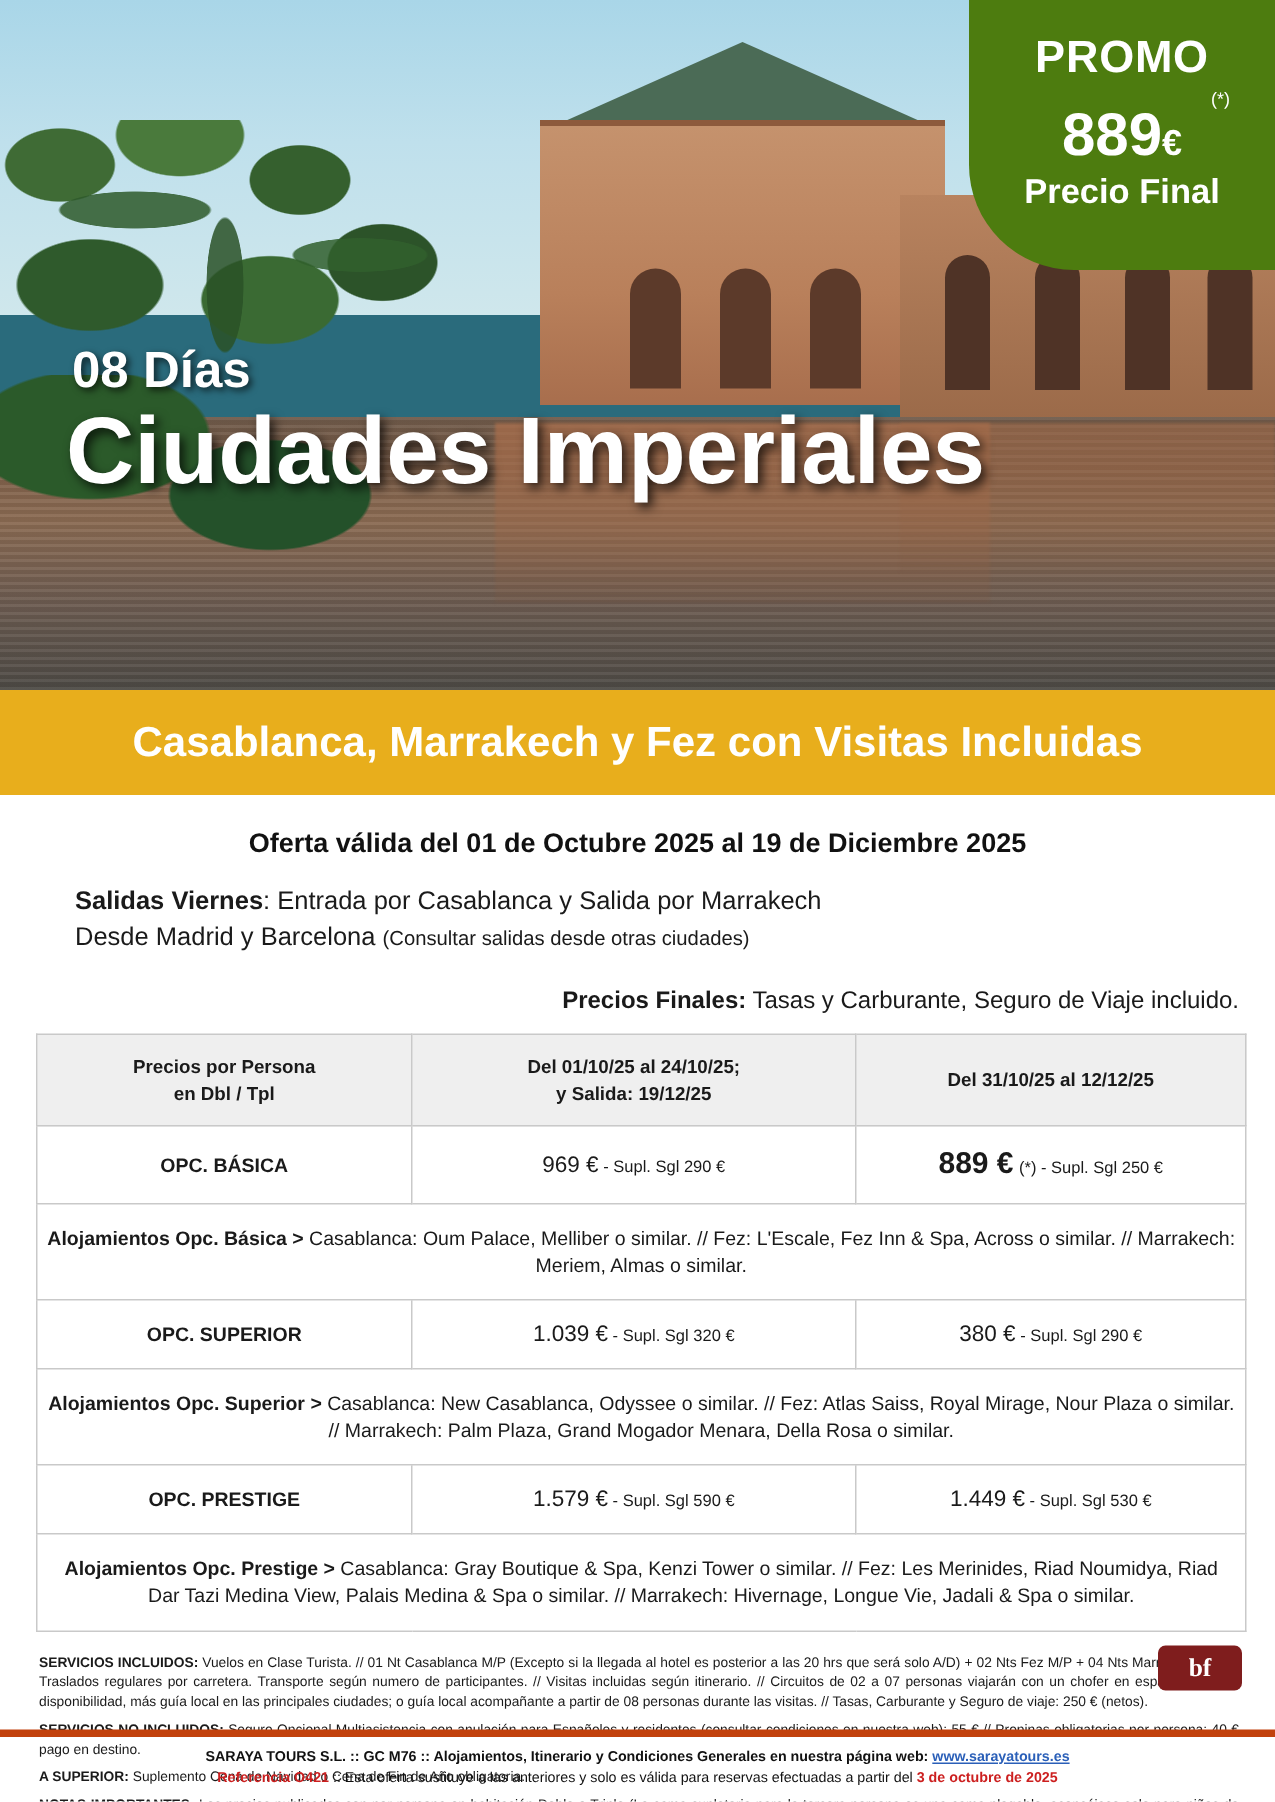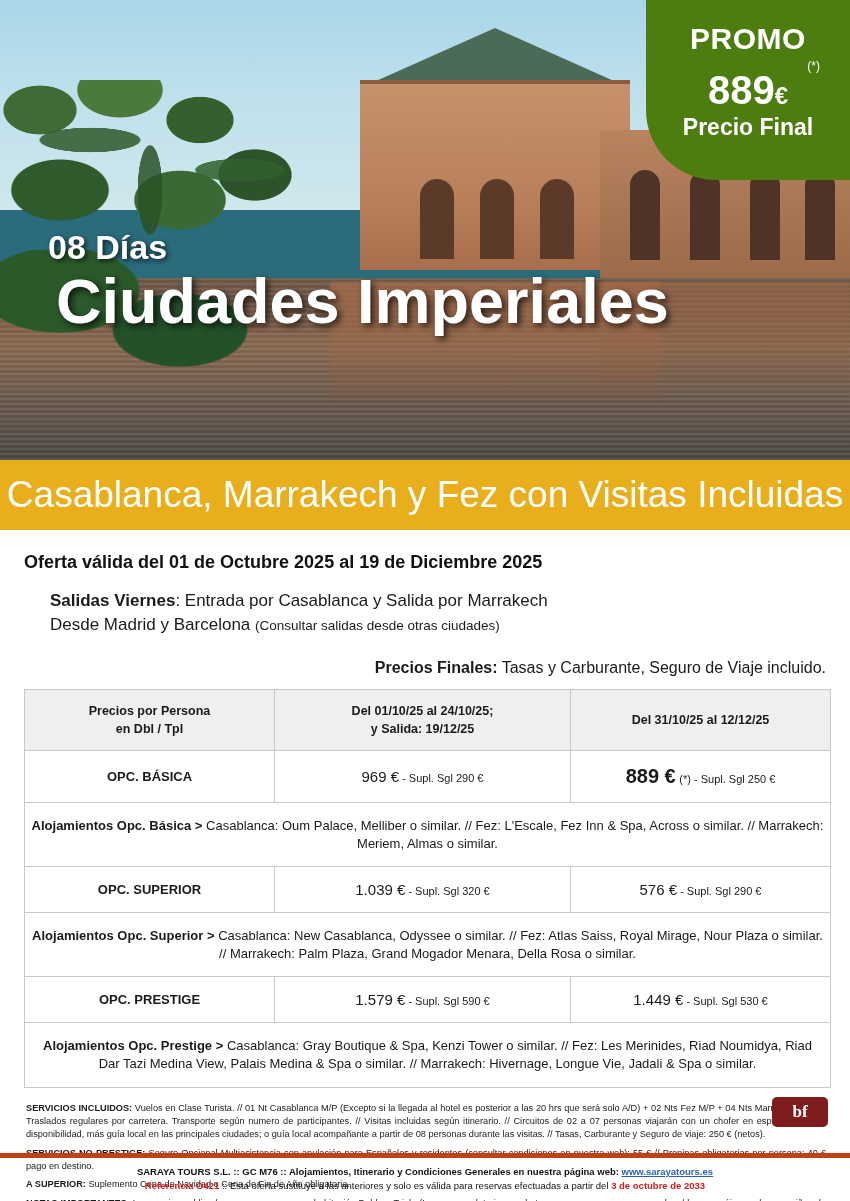--- a/index.html
+++ b/index.html
@@ -127,36 +127,36 @@
   .promo-price { font-size:40px; font-weight:bold; line-height:1; margin-top:-2px; }
   .promo-price .eur { font-size:24px; }
   .promo-final { font-size:23px; font-weight:bold; margin-top:4px; }
 
   .hero-days {
     position:absolute; left:48px; top:228px;
     color:#fff; font-size:34px; font-weight:bold;
     text-shadow: 2px 2px 5px rgba(0,0,0,.7);
   }
   .hero-main {
-    position:absolute; left:56px; top:268px;
+    position:absolute; left:44px; top:268px;
     color:#fff; font-size:63px; font-weight:bold; line-height:1.05;
     text-shadow: 3px 3px 7px rgba(0,0,0,.75);
   }
 
   
   .band {
     width:850px; height:70px; background:#e8ae1c;
     display:flex; align-items:center; justify-content:center;
   }
-  .band-text { color:#ffffff; font-size:37px; font-weight:normal;text-align:right; }
+  .band-text { color:#ffffff; font-size:28px; font-weight:bold;text-align:right; }
 
   
   .content { padding: 0 24px; }
   .offer-valid {
-    font-size:18px; font-weight:bold; color:#111;
+    text-align:center; font-size:18px; font-weight:bold; color:#111;
     margin-top:22px;
   }
   .dep-lines { margin-top:18px; padding-left:26px; }
   .dep-lines .l1 { font-size:17px; }
   .dep-lines .l1 b { font-weight:bold; }
   .dep-lines .l2 { font-size:17px; margin-top:4px; }
   .dep-lines .l2 .small { font-size:13.5px; }
 
   .final-prices {
     text-align:right; margin-top:24px; font-size:16px;
@@ -312,44 +312,44 @@
         <td><span class="price-val">969 €</span><span class="supl"> - Supl. Sgl 290 €</span></td>
         <td><span class="price-big">889 €</span> <span class="supl">(*)</span><span class="supl"> - Supl. Sgl 250 €</span></td>
       </tr>
       <tr>
         <td class="note-cell" colspan="3"><b>Alojamientos Opc. Básica &gt;</b><span> Casablanca: Oum Palace, Melliber o similar. // Fez: L'Escale, Fez Inn &amp; Spa, Across o similar. //  Marrakech: Meriem, Almas o similar.</span></td>
       </tr>
 
       <tr>
         <td class="opt-name">OPC. SUPERIOR</td>
         <td><span class="price-val">1.039 €</span><span class="supl"> - Supl. Sgl 320 €</span></td>
-        <td><span class="price-val">576 €</span><span class="supl"> - Supl. Sgl 290 €</span></td>
+        <td><span class="price-val">380 €</span><span class="supl"> - Supl. Sgl 290 €</span></td>
       </tr>
       <tr>
         <td class="note-cell" colspan="3"><b>Alojamientos Opc. Superior &gt;</b><span> Casablanca: New Casablanca, Odyssee o similar. // Fez: Atlas Saiss, Royal Mirage, Nour Plaza o similar. // Marrakech: Palm Plaza, Grand Mogador Menara, Della Rosa o similar.</span></td>
       </tr>
 
       <tr>
         <td class="opt-name">OPC. PRESTIGE</td>
         <td><span class="price-val">1.579 €</span><span class="supl"> - Supl. Sgl 590 €</span></td>
         <td><span class="price-val">1.449 €</span><span class="supl"> - Supl. Sgl 530 €</span></td>
       </tr>
       <tr>
         <td class="note-cell" colspan="3"><b>Alojamientos Opc. Prestige &gt;</b><span> Casablanca: Gray Boutique &amp; Spa, Kenzi Tower o similar. // Fez: Les Merinides, Riad Noumidya, Riad Dar Tazi Medina View, Palais Medina &amp; Spa o similar. // Marrakech: Hivernage, Longue Vie, Jadali &amp; Spa o similar.</span></td>
       </tr>
 
     </tbody>
   </table>
 </div>
 
 <div class="fine">
   <p><b>SERVICIOS INCLUIDOS:</b><span> Vuelos en Clase Turista. // 01 Nt Casablanca M/P (Excepto si la llegada al hotel es posterior a las 20 hrs que será solo A/D) + 02 Nts Fez  M/P + 04 Nts Marrakech A/D. // Traslados regulares por carretera. Transporte según numero de participantes. // Visitas incluidas según itinerario. // Circuitos de 02 a 07 personas viajarán con un chofer en español sujeto a disponibilidad, más guía local en las principales ciudades; o guía local acompañante a partir de 08 personas durante las visitas. // Tasas, Carburante y Seguro de viaje: 250 € (netos).</span></p>
-  <p><b>SERVICIOS NO PRESTIGE:</b><span> Seguro Opcional Multiasistencia con anulación para Españoles y residentes (consultar condiciones en nuestra web): 55 € // Propinas obligatorias por persona: 40 € pago en destino.</span></p>
+  <p><b>SERVICIOS NO INCLUIDOS:</b><span> Seguro Opcional Multiasistencia con anulación para Españoles y residentes (consultar condiciones en nuestra web): 55 € // Propinas obligatorias por persona: 40 € pago en destino.</span></p>
   <p><b>A SUPERIOR:</b><span> Suplemento Cena de Navidad o Cena de Fin de Año obligatoria.</span></p>
   <p><b>NOTAS IMPORTANTES:</b><span> Los precios publicados son por persona en habitación Doble o Triple (La cama supletoria para la tercera persona es una cama plegable, aconséjase solo para niños de menos de 12 años, la mayoría de hoteles no disponen de habitaciones triples). // Consultar condiciones de vuelos, los billetes ofertados son con reserva y emisión inmediata y NO reembolsables. // Saraya Tours no se responsabilizará de la perdida de conexiones en caso de cambios de horarios. // Oferta basada en condiciones especiales de contratación y cancelación en caso de desistimiento por parte del cliente. // Los precios finales pueden variar debido a modificaciones de tarifas, tasas y/o carburantes. // Mínimo participantes: 2 personas.</span></p>
 </div>
 
 <div class="bf-logo">bf</div>
 
 <div class="footer">
   <div class="line1"><span>SARAYA TOURS S.L. :: GC M76 ::  Alojamientos, Itinerario y Condiciones Generales en nuestra página web: </span><a href="#">www.sarayatours.es</a></div>
-  <div class="line2"><span class="ref">Referencia O421</span><span> :: Esta oferta sustituye a las anteriores y solo es válida para reservas efectuadas a partir del </span><span class="date-red">3 de octubre de 2033</span></div>
+  <div class="line2"><span class="ref">Referencia O421</span><span> :: Esta oferta sustituye a las anteriores y solo es válida para reservas efectuadas a partir del </span><span class="date-red">3 de octubre de 2025</span></div>
 </div>
 
 </body></html>

